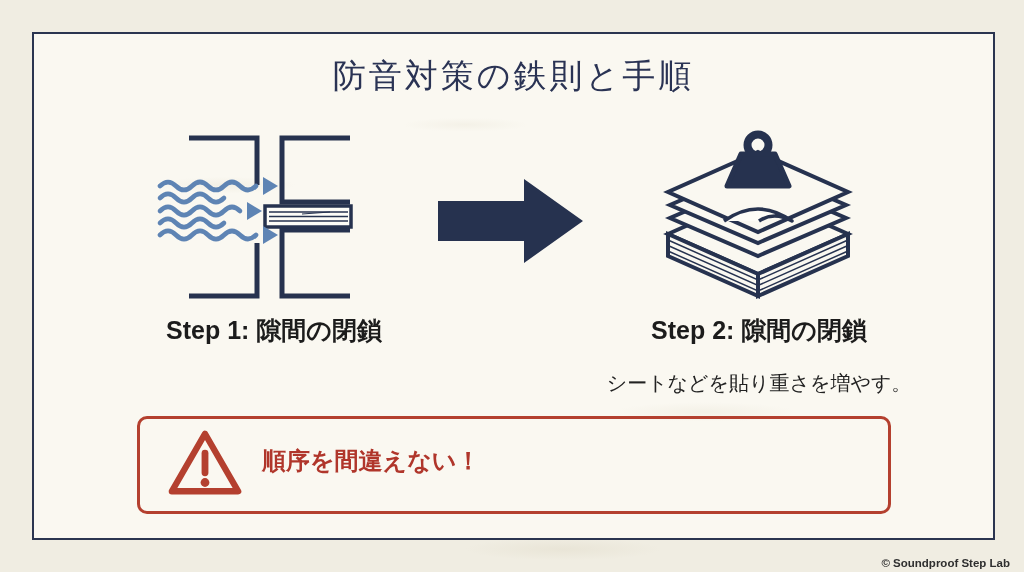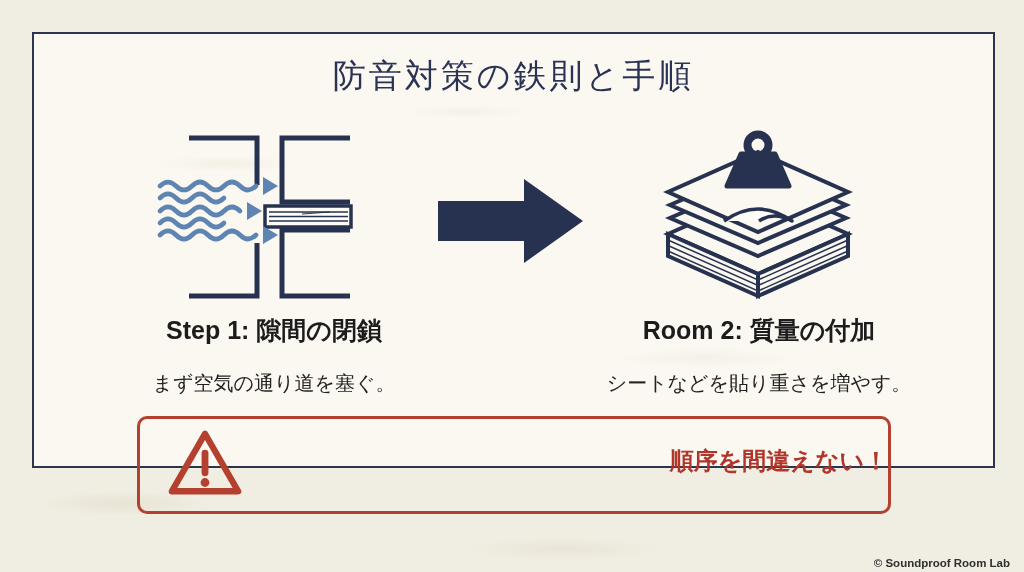--- a/index.html
+++ b/index.html
@@ -13,21 +13,21 @@
     background-image:
       radial-gradient(ellipse 120px 18px at 12% 88%, rgba(205,196,170,0.25), transparent 70%),
       radial-gradient(ellipse 90px 14px at 78% 12%, rgba(205,196,170,0.22), transparent 70%),
       radial-gradient(ellipse 140px 16px at 55% 96%, rgba(205,196,170,0.20), transparent 70%),
       radial-gradient(ellipse 80px 12px at 92% 55%, rgba(205,196,170,0.18), transparent 70%);
     overflow: hidden;
   }
   .card {
     position: absolute;
     left: 32px; top: 32px;
-    width: 963px; height: 436px;
+    width: 963px; height: 508px;
     background-color: #faf8f1;
     background-image:
       radial-gradient(ellipse 100px 12px at 20% 30%, rgba(210,202,176,0.18), transparent 70%),
       radial-gradient(ellipse 130px 14px at 70% 75%, rgba(210,202,176,0.16), transparent 70%),
       radial-gradient(ellipse 90px 10px at 45% 18%, rgba(210,202,176,0.15), transparent 70%);
     border: 2px solid #2b3550;
   }
   .page-title {
     position: absolute;
     left: 0; top: 20px; width: 100%;
@@ -57,21 +57,20 @@
   }
   .warning-box {
     position: absolute;
     left: 103px; top: 382px;
     width: 754px; height: 98px;
     border: 3px solid #b4402f;
     border-radius: 10px;
     display: flex;
     align-items: center;
     padding-left: 26px;
-    justify-content: space-between;
   }
   .warning-icon-wrap { flex: 0 0 auto; width: 78px; }
   .warning-text-wrap { margin-left: 18px; }
   .warning-title {
     font-size: 24px;
     font-weight: 700;
     color: #b0362b;
     margin-bottom: 8px;
   }
   .warning-body {
@@ -152,36 +151,35 @@
     <path d="M86,101 Q120,77 154,101 Q136,91 121,101" fill="#fdfcf7" stroke="#26324f" stroke-width="3.5" stroke-linejoin="round"></path>
 
     <g>
       <circle cx="120" cy="25" r="10.5" fill="none" stroke="#26324f" stroke-width="8"></circle>
       <path d="M103,34 L137,34 L151,66 L89,66 Z" fill="#26324f" stroke="#26324f" stroke-width="5" stroke-linejoin="round"></path>
     </g>
   </svg>
 
   <div class="step-text step1-text">
     <div class="step-title">Step 1: 隙間の閉鎖</div>
-    <div class="step-desc">まず空気の通り道を塞ぐ。</div>
   </div>
 
   <div class="step-text step2-text">
-    <div class="step-title">Room 2: 質量の付加</div>
+    <div class="step-title">Step 2: 隙間の閉鎖</div>
     <div class="step-desc">シートなどを貼り重さを増やす。</div>
   </div>
 
   <div class="warning-box">
     <div class="warning-icon-wrap">
       <svg width="78" height="72" viewBox="0 0 80 72">
         <polygon points="40,6 74,65 6,65" fill="none" stroke="#b4402f" stroke-width="6.5" stroke-linejoin="round"></polygon>
         <line x1="40" y1="26" x2="40" y2="46" stroke="#b4402f" stroke-width="7" stroke-linecap="round"></line>
         <circle cx="40" cy="56" r="4.5" fill="#b4402f"></circle>
       </svg>
     </div>
     <div class="warning-text-wrap">
       <div class="warning-title">順序を間違えない！</div>
     </div>
   </div>
 
 </div>
 
-<div class="footer-credit">© Soundproof Room Lab</div>
+<div class="footer-credit">© Soundproof Step Lab</div>
 
 </body></html>

